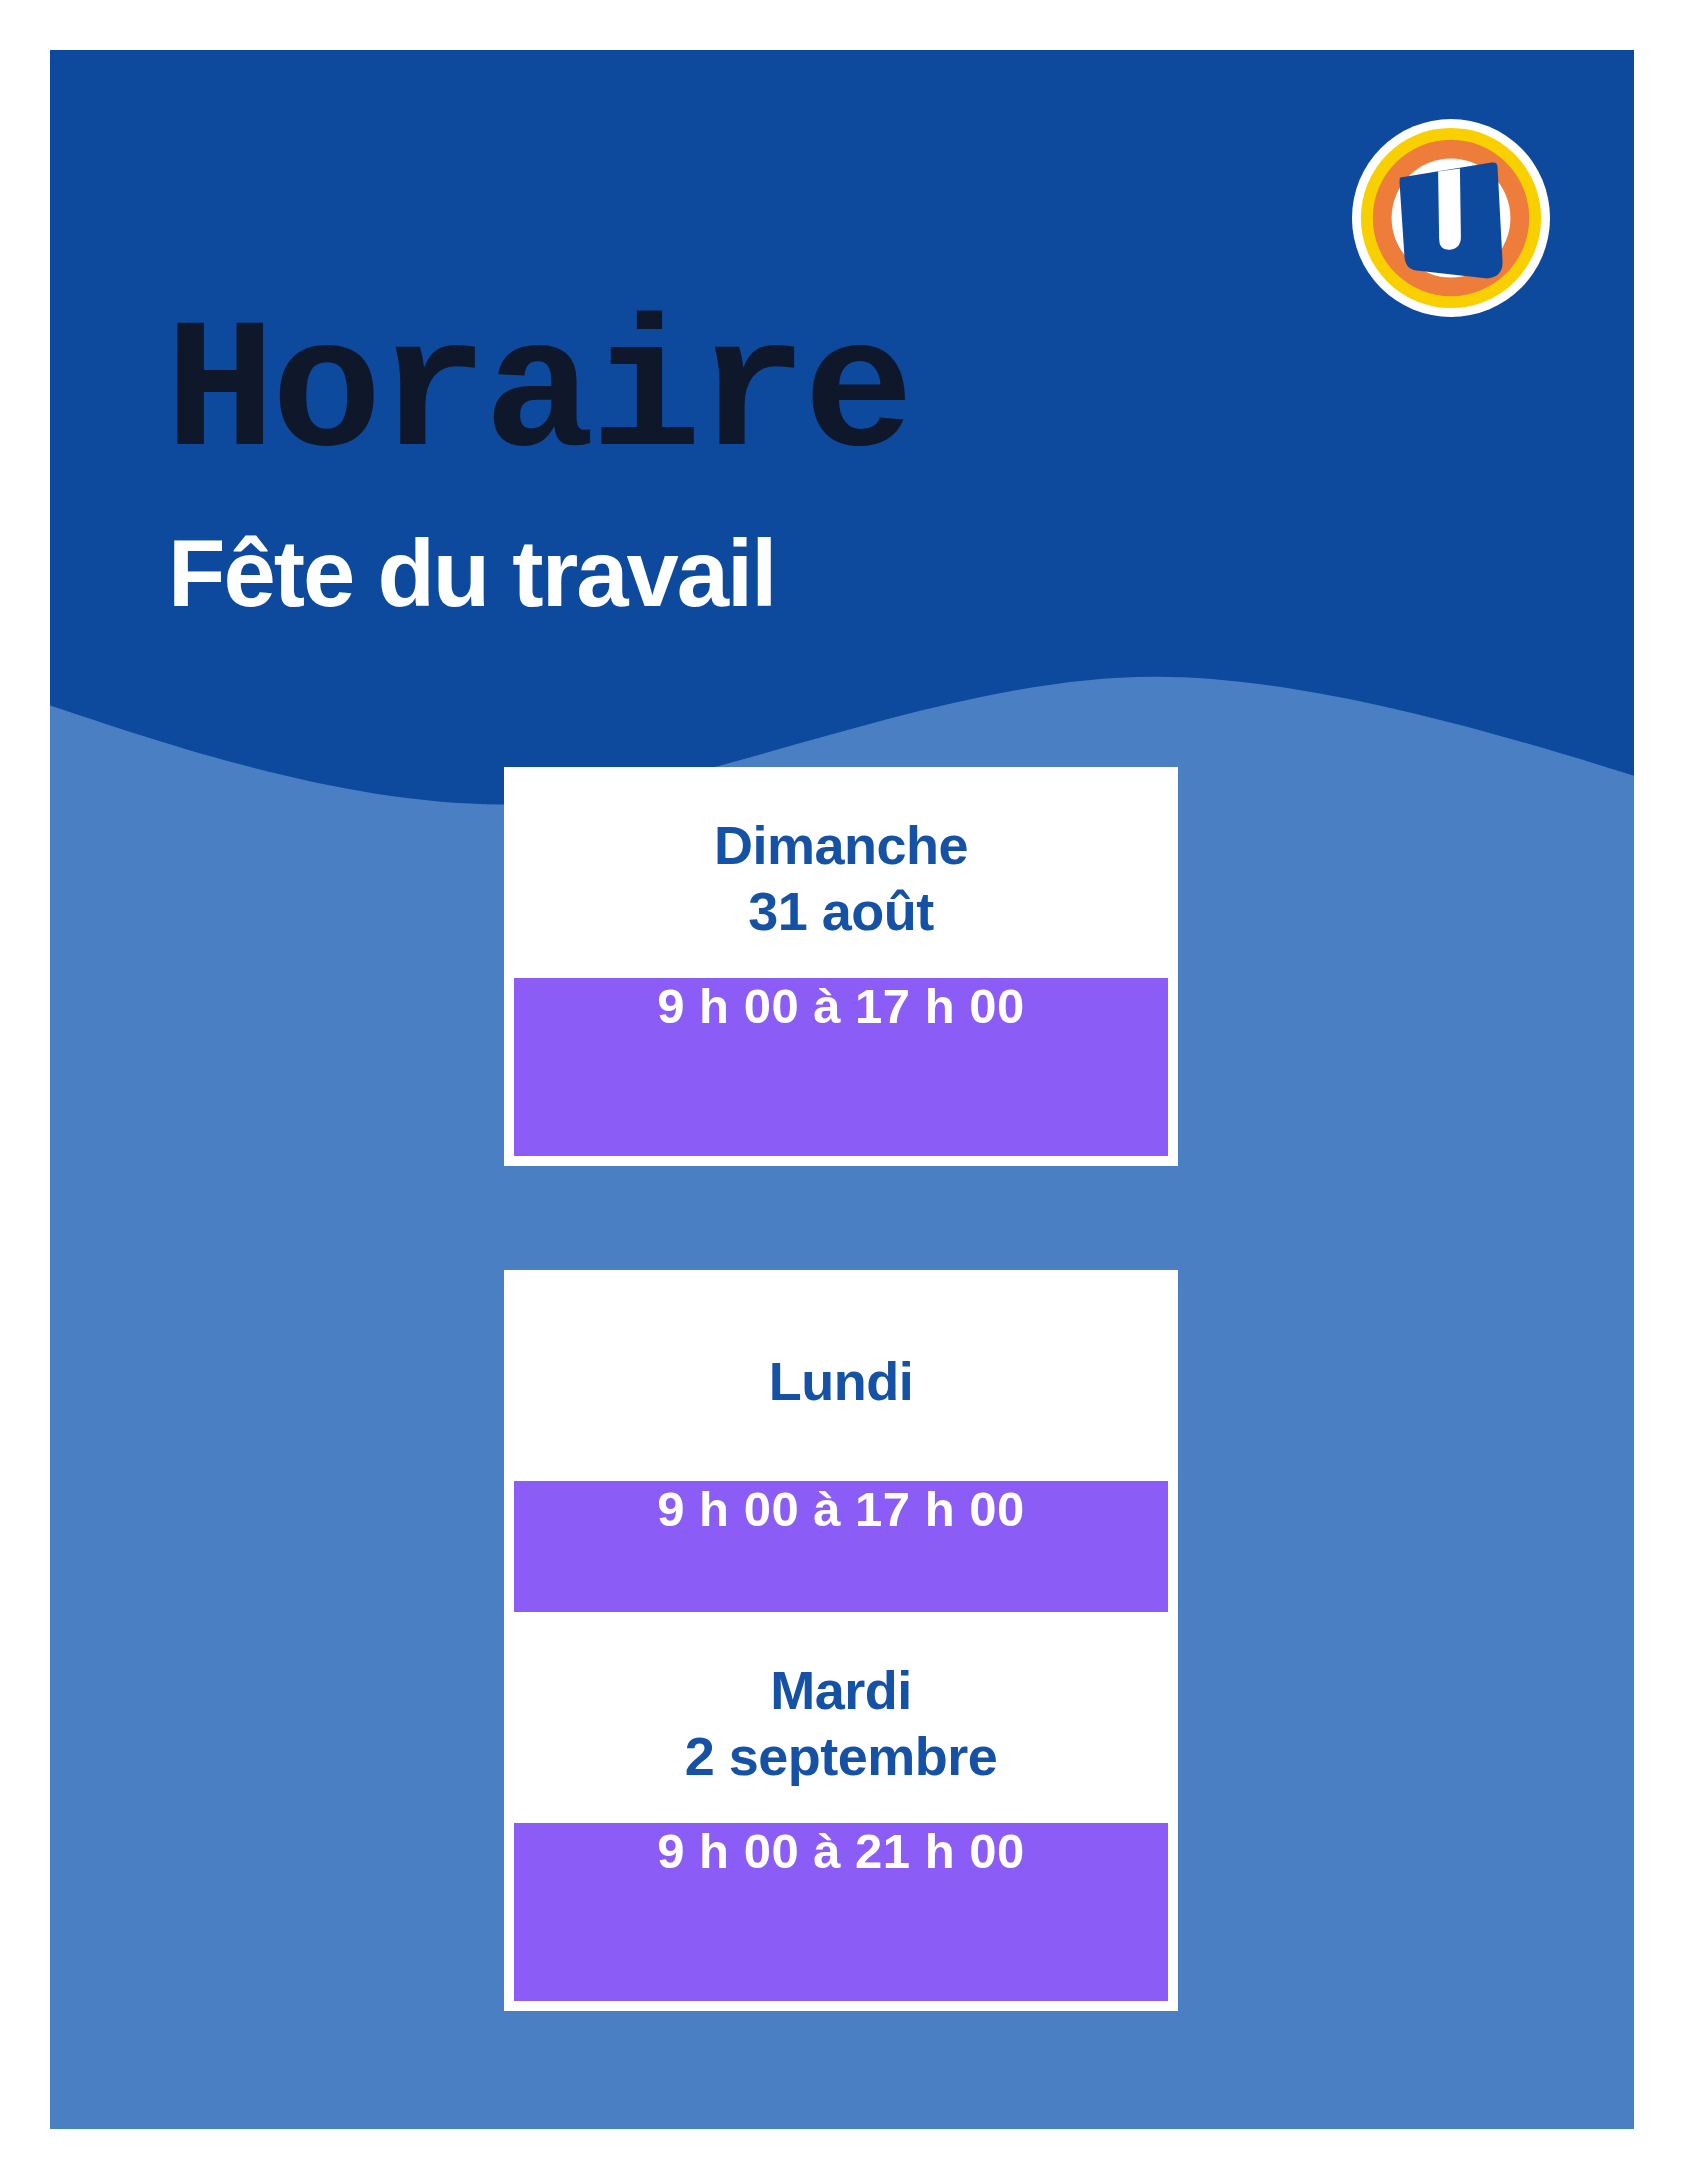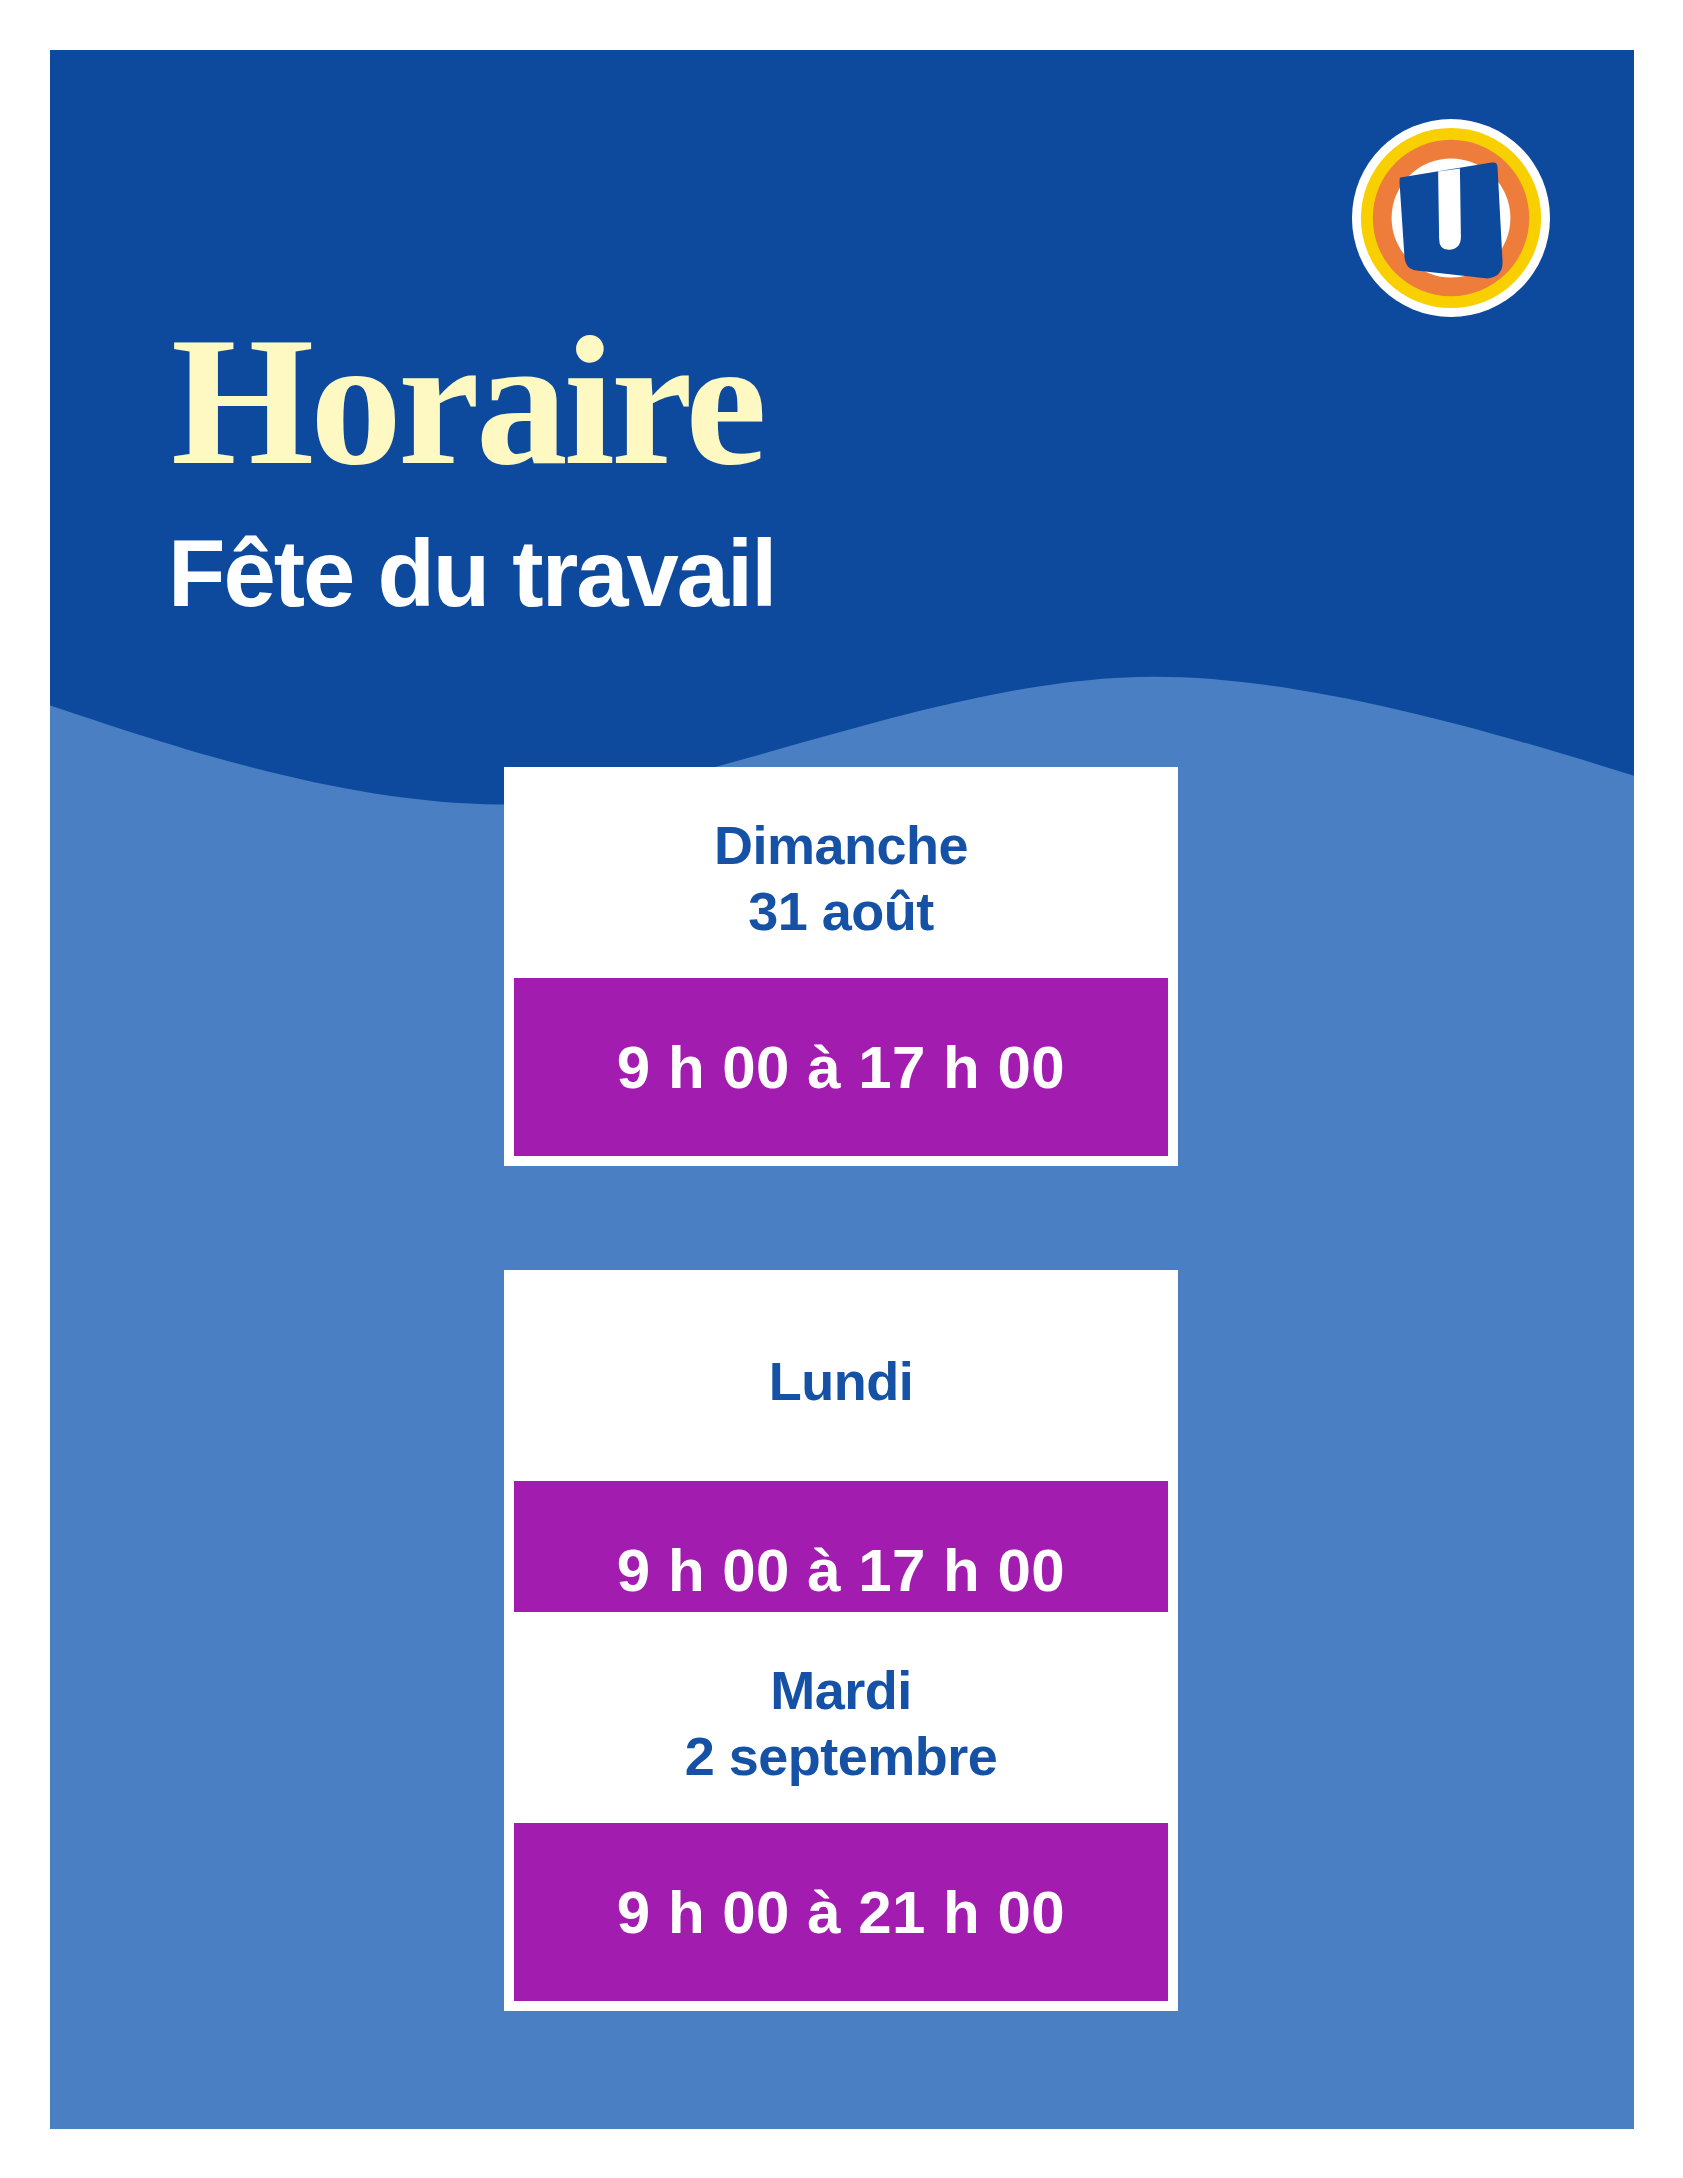--- a/index.html
+++ b/index.html
@@ -15,26 +15,26 @@
     width:1584px;height:2079px;
     background:#4A80C3;
     overflow:hidden;
   }
   .wave{
     position:absolute;left:0;top:0;
     width:1584px;height:792px;
     display:block;
   }
   .title{
-    position:absolute;left:115px;top:253px;margin:6px;
-    font-family:Liberation Serif, serif;
+    position:absolute;left:115px;top:253px;margin:0;
+    font-family:Liberation Mono, monospace;
     font-weight:700;
     font-size:184px;line-height:1;
     letter-spacing:-4px;
-    color:#fef9c3;
+    color:#0f172a;
     z-index:3;
   }
   .subtitle{
     position:absolute;left:117px;top:476px;margin:1px;
     font-family:"Liberation Sans", sans-serif;
     font-weight:700;
     font-size:94px;line-height:1;
     letter-spacing:-2px;
     color:#ffffff;
     z-index:3;
@@ -61,25 +61,25 @@
     display:flex;flex-direction:column;
     justify-content:center;align-items:center;
     text-align:center;
     color:#1551A5;
     font-weight:700;
     font-size:54px;line-height:66px;
     letter-spacing:-0.5px;
   }
   .card-hours{
     height:178px;
-    background:#a21caf;
-    display:flex;align-items:center;justify-content:center;
+    background:#8b5cf6;
+    display:flex;align-items:flex-start;justify-content:center;
     color:#ffffff;
     font-weight:700;
-    font-size:60px;
+    font-size:49px;
     letter-spacing:0.5px;
   }
 </style>
 </head>
 <body>
 
 <div class="poster">
   <div class="inner">
 
     <svg class="wave" viewBox="0 0 1600 800" preserveAspectRatio="none" aria-hidden="true">

